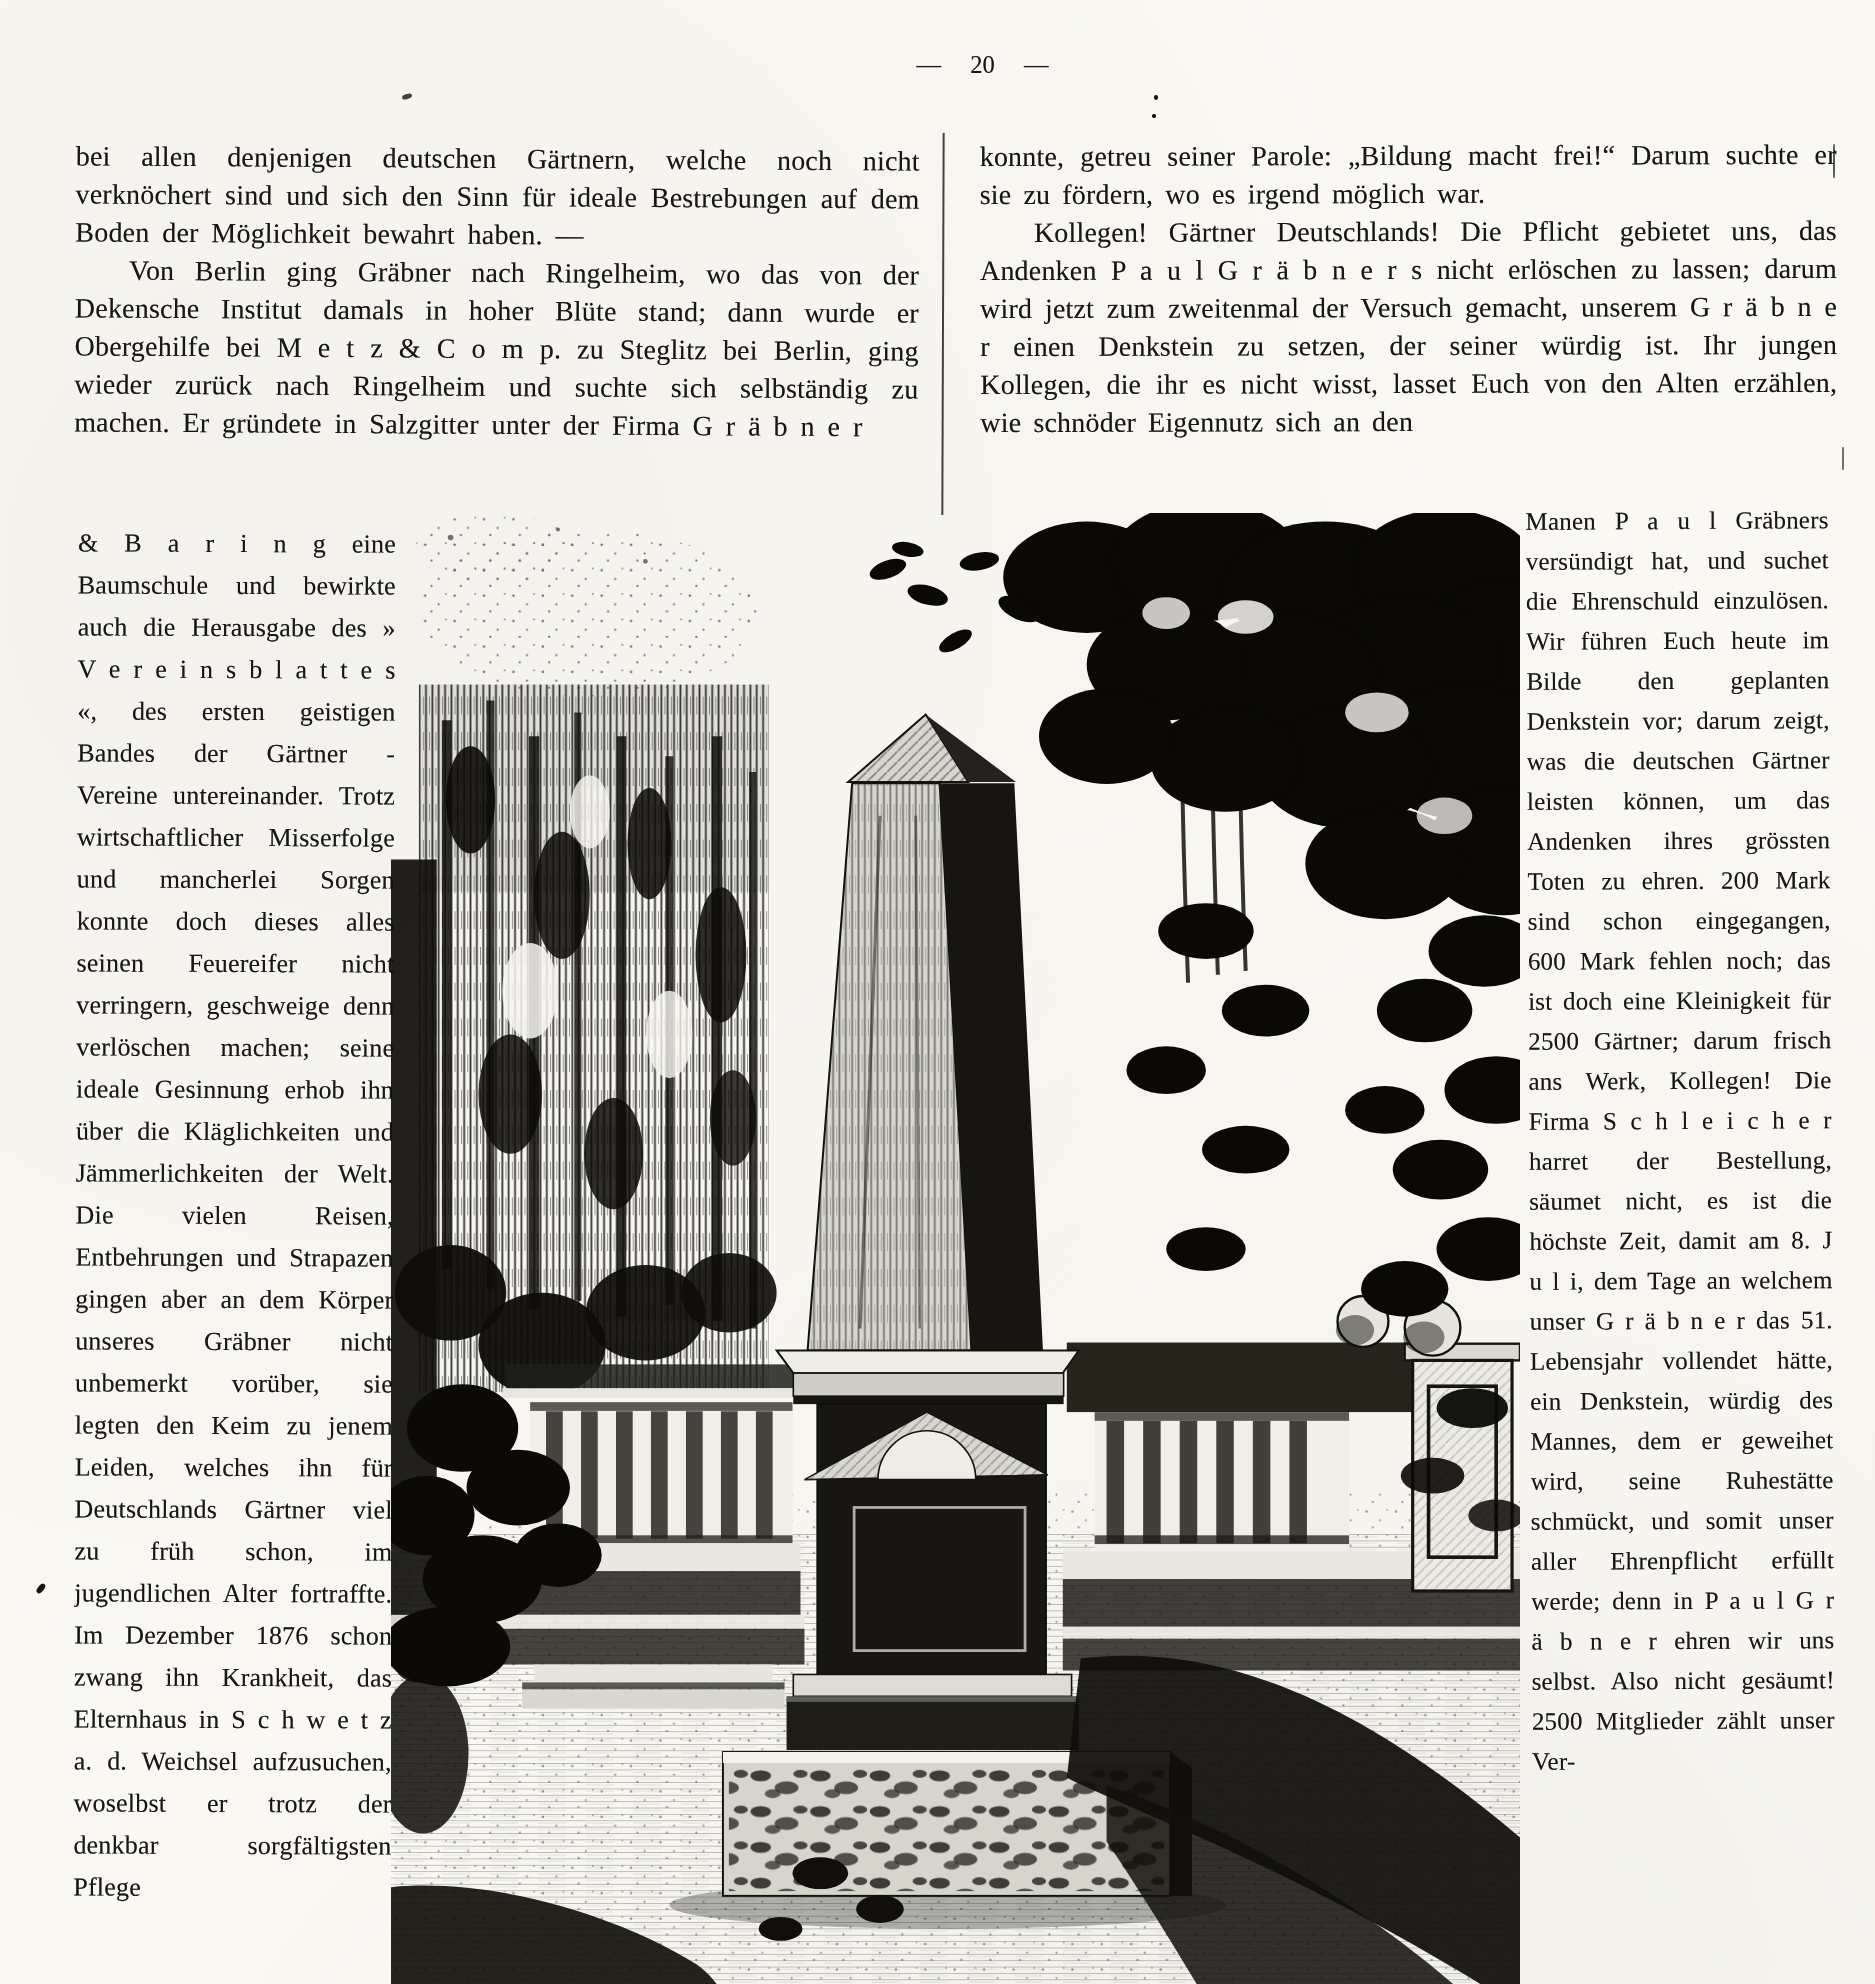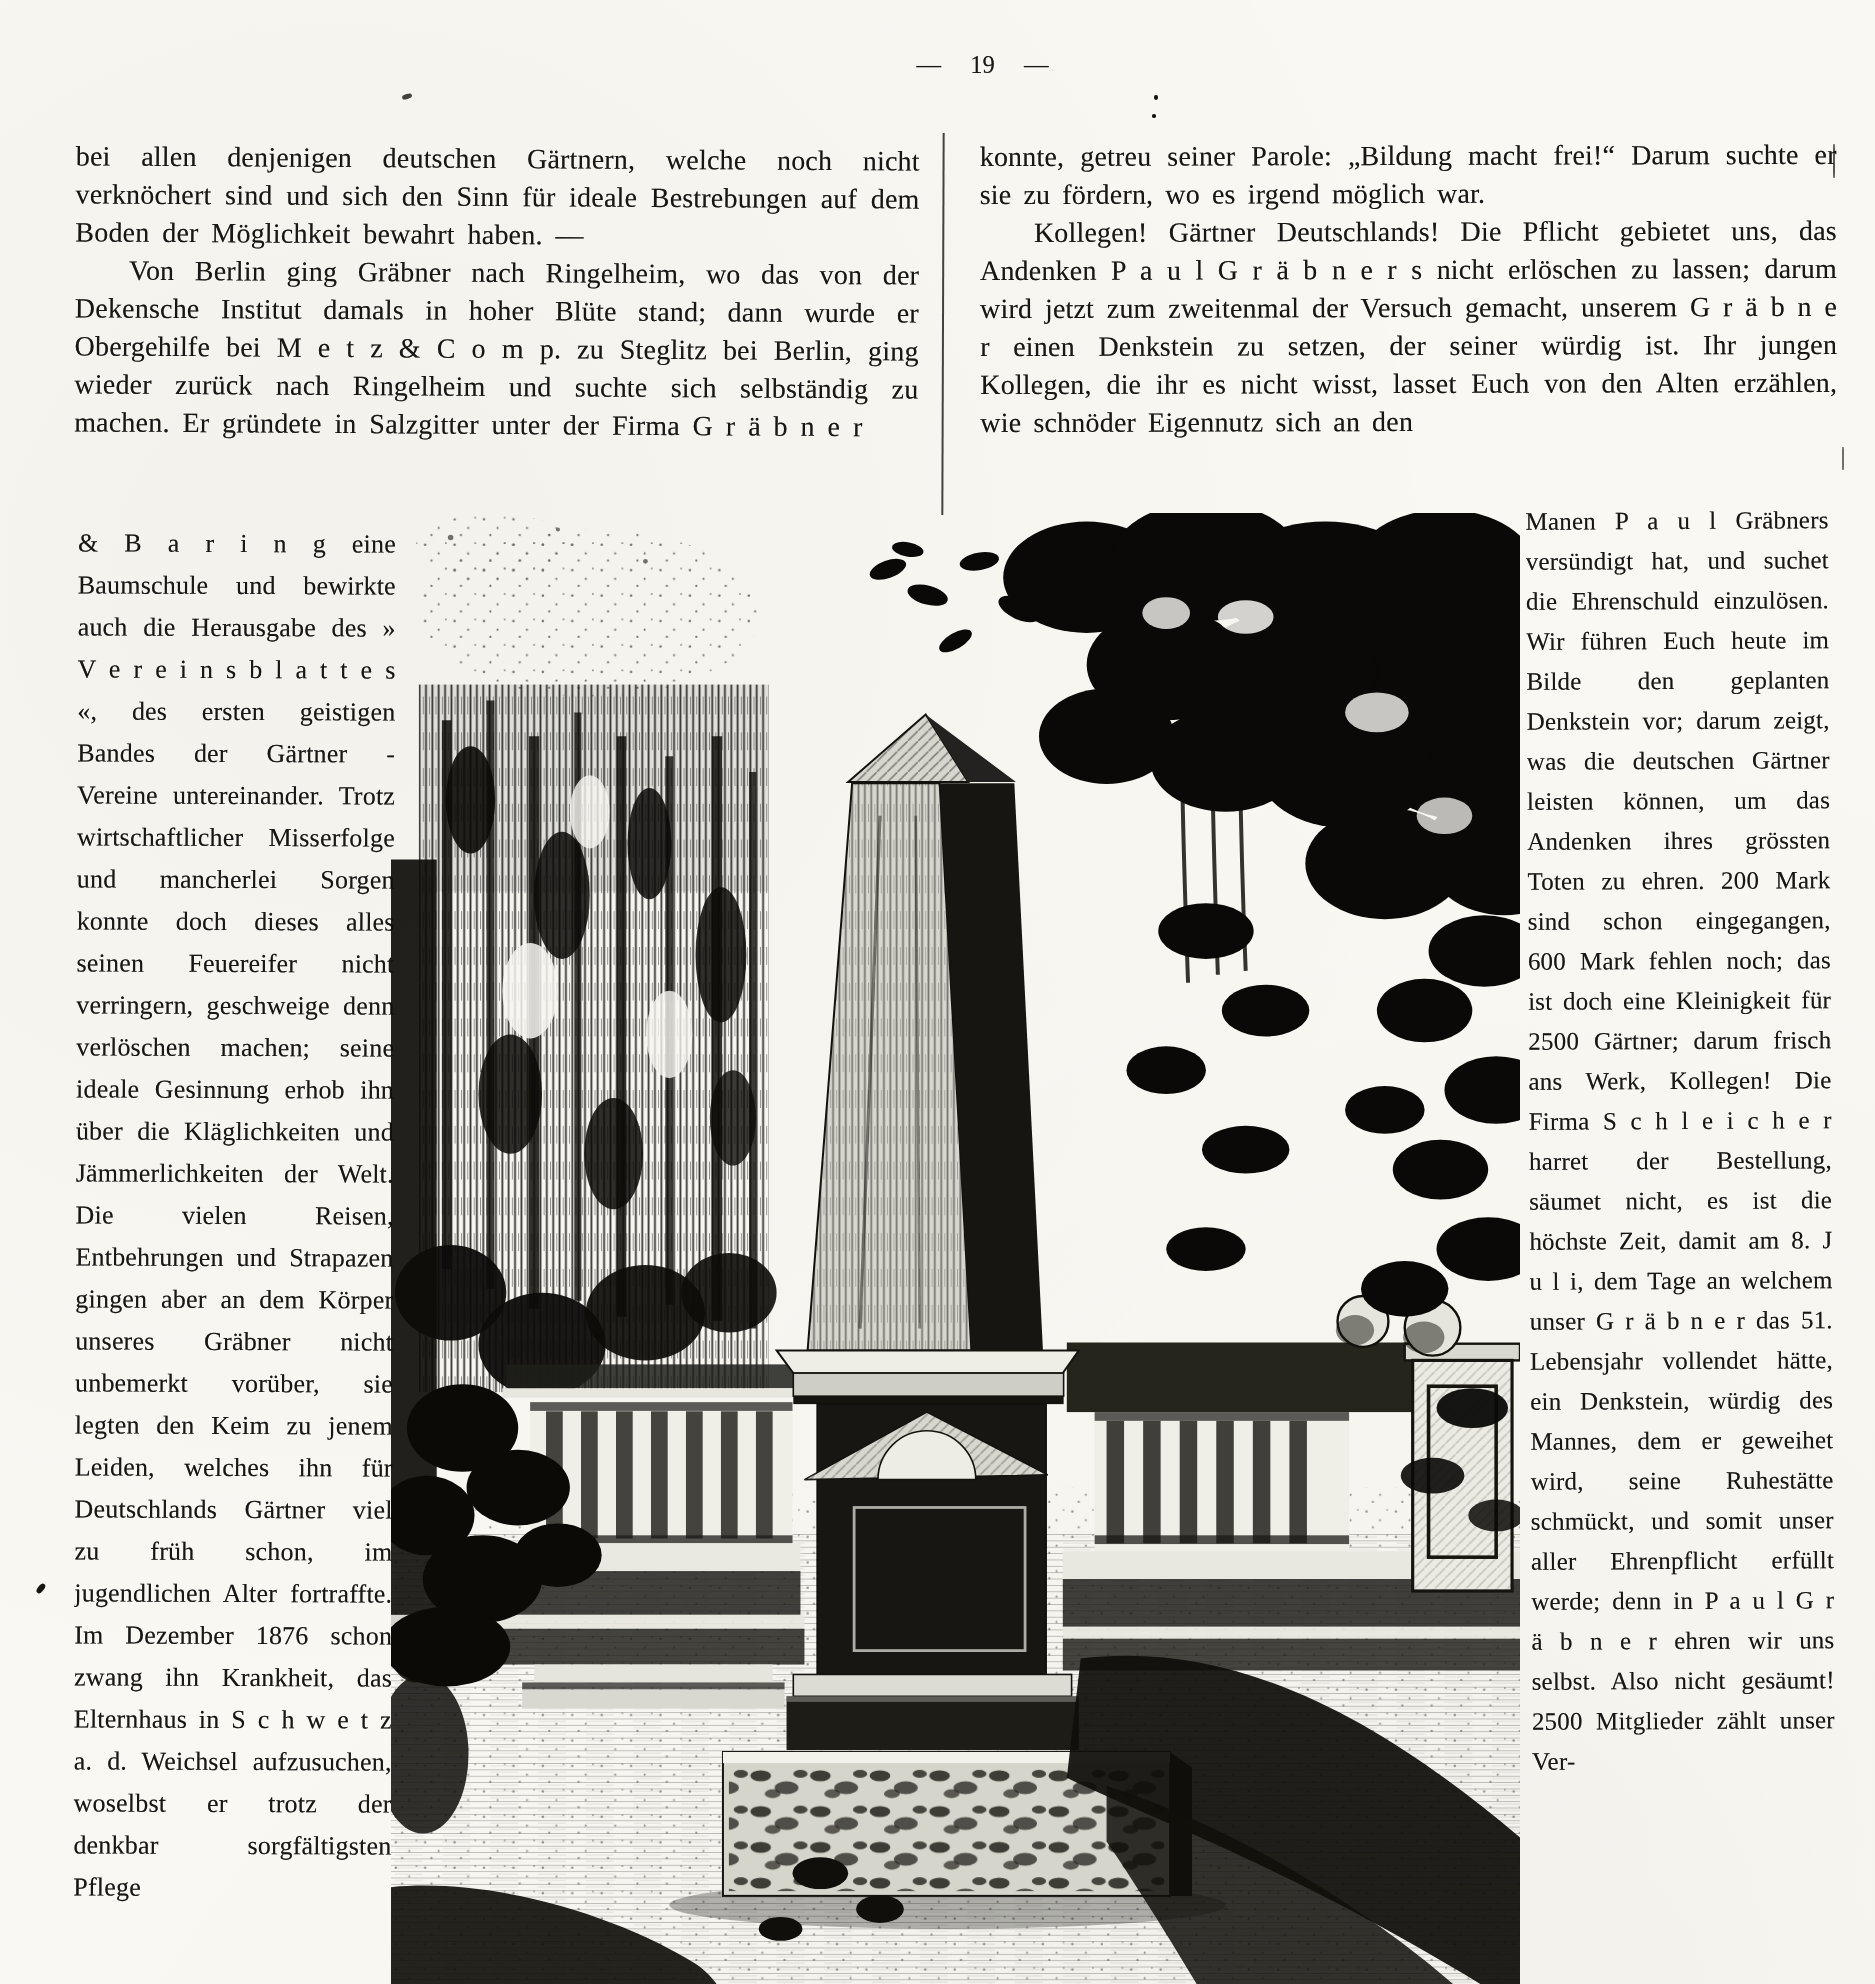--- a/index.html
+++ b/index.html
@@ -34,21 +34,21 @@
   .speck.s3{left:1152px; top:114px; width:3.6px;  height:4px;}
   .speck.s5{left:1833px; top:144px; width:2.4px; height:34px; border-radius:20%; opacity:.7;}
   .speck.s6{left:1842px; top:447px; width:2px; height:23px; border-radius:20%; opacity:.6;}
   .speck.s7{left:402px; top:94px; width:10.3px; height:4.8px; transform:rotate(-18deg); opacity:.8;}
 </style>
 </head>
 <body>
 
 <div class="sheet">
 
-  <div class="pagenum">— 19 —</div>
+  <div class="pagenum">— 20 —</div>
 
   <div class="col t-left">
     <p>bei allen denjenigen deutschen Gärtnern, welche noch nicht verknöchert sind und sich den Sinn für ideale Bestrebungen auf dem Boden der Möglichkeit bewahrt haben. —</p>
     <p class="indent">Von Berlin ging Gräbner nach Ringelheim, wo das von der Dekensche Institut damals in hoher Blüte stand; dann wurde er Obergehilfe bei M e t z &amp; C o m p. zu Steglitz bei Berlin, ging wieder zurück nach Ringelheim und suchte sich selbständig zu machen. Er gründete in Salzgitter unter der Firma G r ä b n e r</p>
   </div>
 
   <div class="vrule rule-top"></div>
 
   <div class="col t-right">
     <p>konnte, getreu seiner Parole: „Bildung macht frei!“ Darum suchte er sie zu fördern, wo es irgend möglich war.</p>

